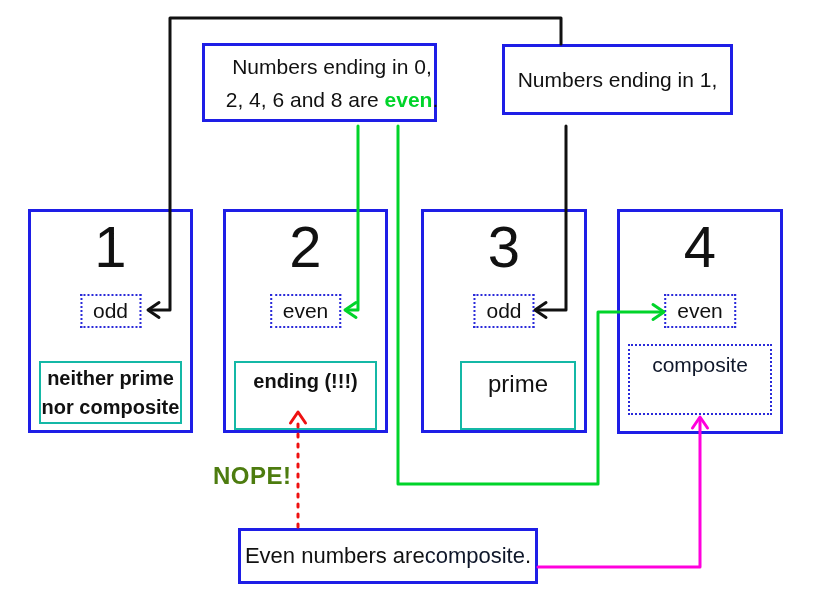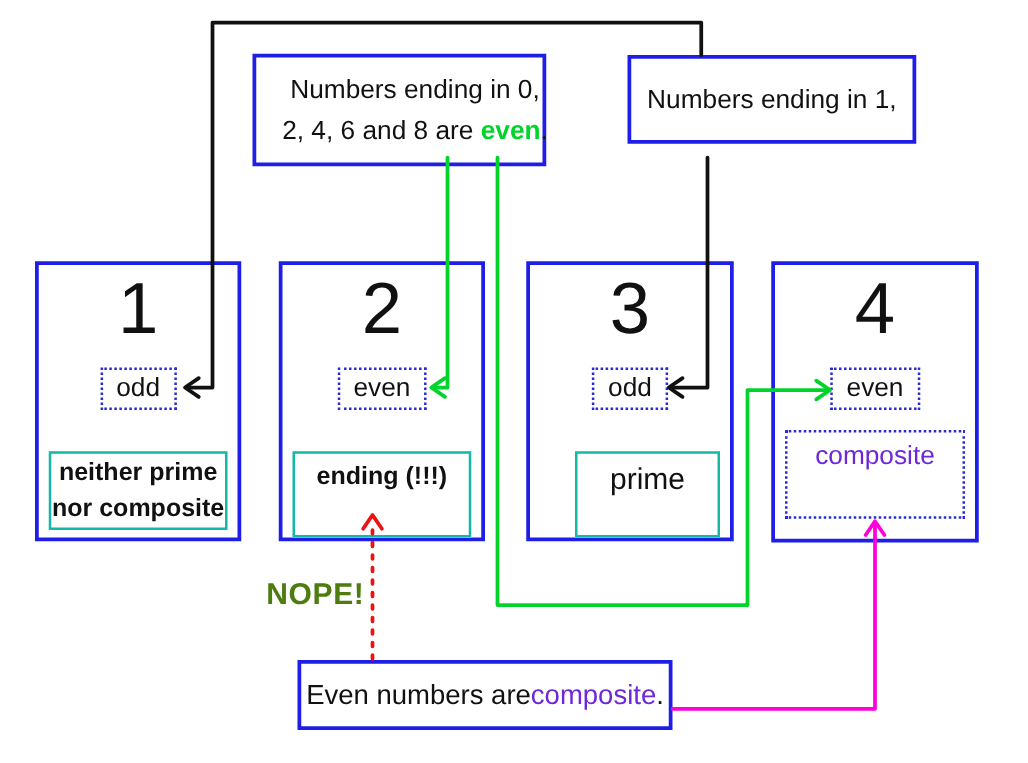--- a/index.html
+++ b/index.html
@@ -23,21 +23,21 @@
     flex-direction: column;
     justify-content: center;
     align-items: center;
     font-size: 21px;
     line-height: 33px;
     text-align: center;
     white-space: nowrap;
   }
   .hl-green { color: #00d42a; font-weight: bold; }
   .hl-bold  { font-weight: bold; }
-  .hl-magenta { color: #6d28d9; }
+  .hl-magenta { color: #0f172a; }
 
   .card { position: absolute; }
   .card .number {
     position: absolute;
     top: 2px; left: 0; right: 0;
     text-align: center;
     font-size: 58px;
     line-height: 66px;
     font-weight: 400;
   }
@@ -90,21 +90,21 @@
     left: 0; top: 0;
     width: 822px; height: 610px;
     pointer-events: none;
   }
 </style>
 </head>
 <body>
 
 <div class="stage">
 
-  <div class="bluebox rule-box" style="left:202px; top:43px; width:235px; height:90px;padding-left:25px;">
+  <div class="bluebox rule-box" style="left:202px; top:43px; width:235px; height:79px;padding-left:25px;">
     <div>
       <span>Numbers ending in 0,</span>
     </div>
     <div>
       <span>2, 4, 6 and 8 are </span><span class="hl-green">even</span><span>.</span>
     </div>
   </div>
 
   <div class="bluebox rule-box" style="left:502px; top:44px; width:231px; height:71px;">
     <div>

